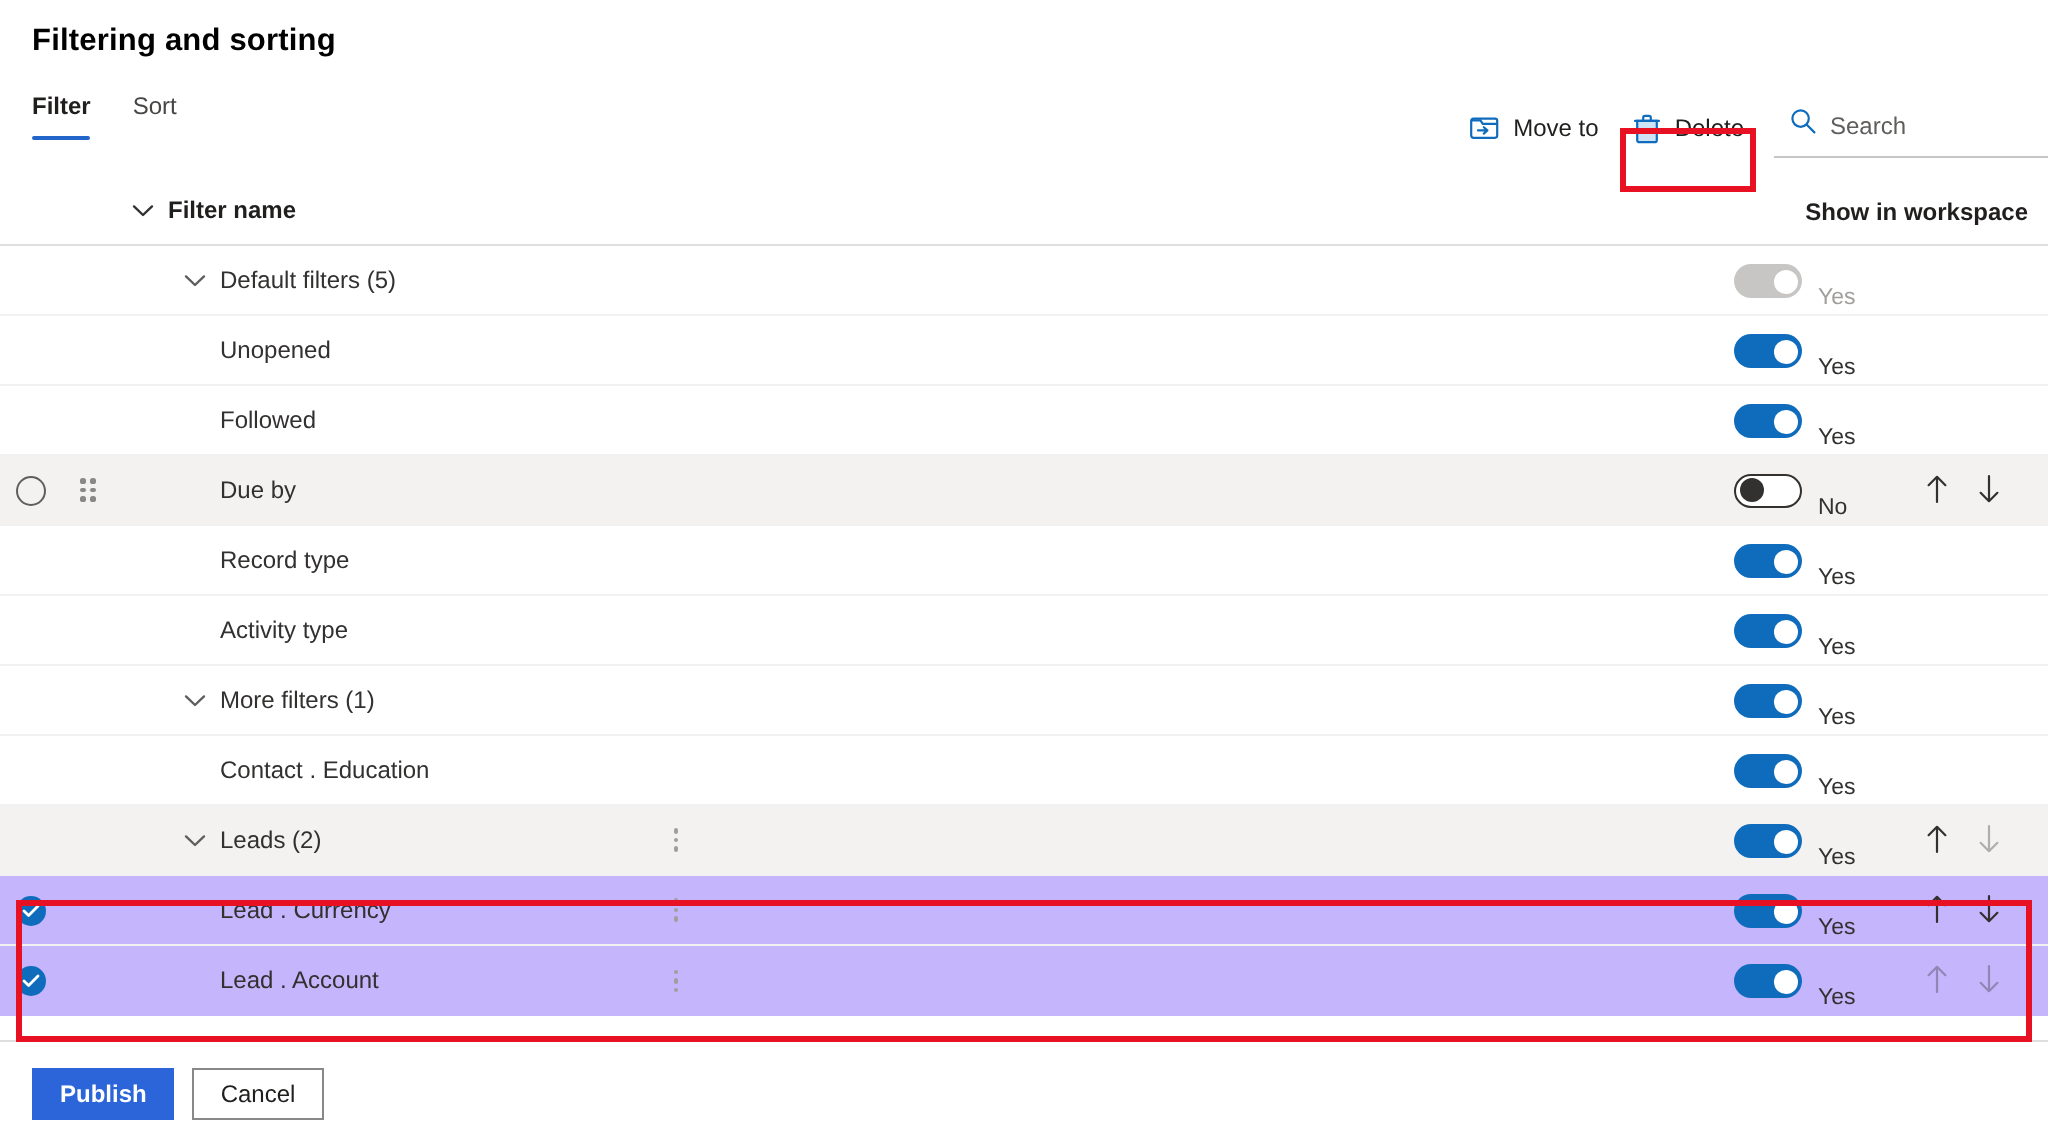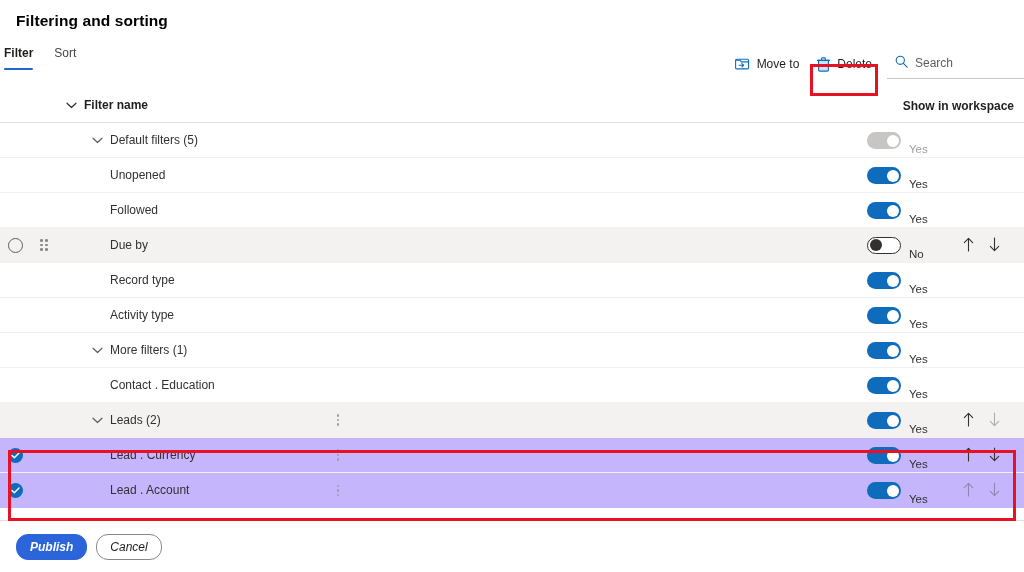--- a/index.html
+++ b/index.html
@@ -21,21 +21,21 @@
     font-size: 11.5px; color: #484644; margin-top: 7px; line-height: 15px;
   }
   .learn-more { color: #0f6cbd; text-decoration: none; }
 
   
   .bar {
     position: relative;
     height: 38px; margin-top: 15px;
     display: flex; align-items: flex-start;
   }
-  .tabs { display: flex; padding-left: 4px; gap: 21px; }
+  .tabs { display: flex; padding-left: 16px; gap: 21px; }
   .tab {
     font-size: 12px; color: #484644; padding-bottom: 9px;
     position: relative; cursor: pointer; line-height: 15px;
   }
   .tab.active { color: #201f1e; font-weight: 700; }
   .tab.active::after {
     content: ""; position: absolute; left: 0; right: 0; bottom: 0;
     height: 2.5px; background: #2266cc; border-radius: 2px;
   }
 
@@ -145,21 +145,21 @@
 
   
   .footer {
     position: absolute; left: 0; right: 0; bottom: 0; height: 52px;
     border-top: 1px solid #e1dfdd; background: #fff;
     display: flex; align-items: center; gap: 9px; padding-left: 16px;
   }
   .btn {
     height: 26px; min-width: 65px; font-size: 12px;
     font-family: "Liberation Sans", sans-serif;
-    border-radius: 12px; cursor: pointer; padding: 0 13px; font-style: italic;
+    border-radius: 0; cursor: pointer; padding: 0 13px;
   }
   .btn-primary { background: #2b65d9; color: #fff; border: 1px solid #2b65d9; font-weight: 600; }
   .btn-default { background: #fff; color: #201f1e; border: 1px solid #8a8886; }
 </style>
 </head>
 <body>
 
 <div class="page-header">
   <div class="page-title">Filtering and sorting</div>
 </div>

